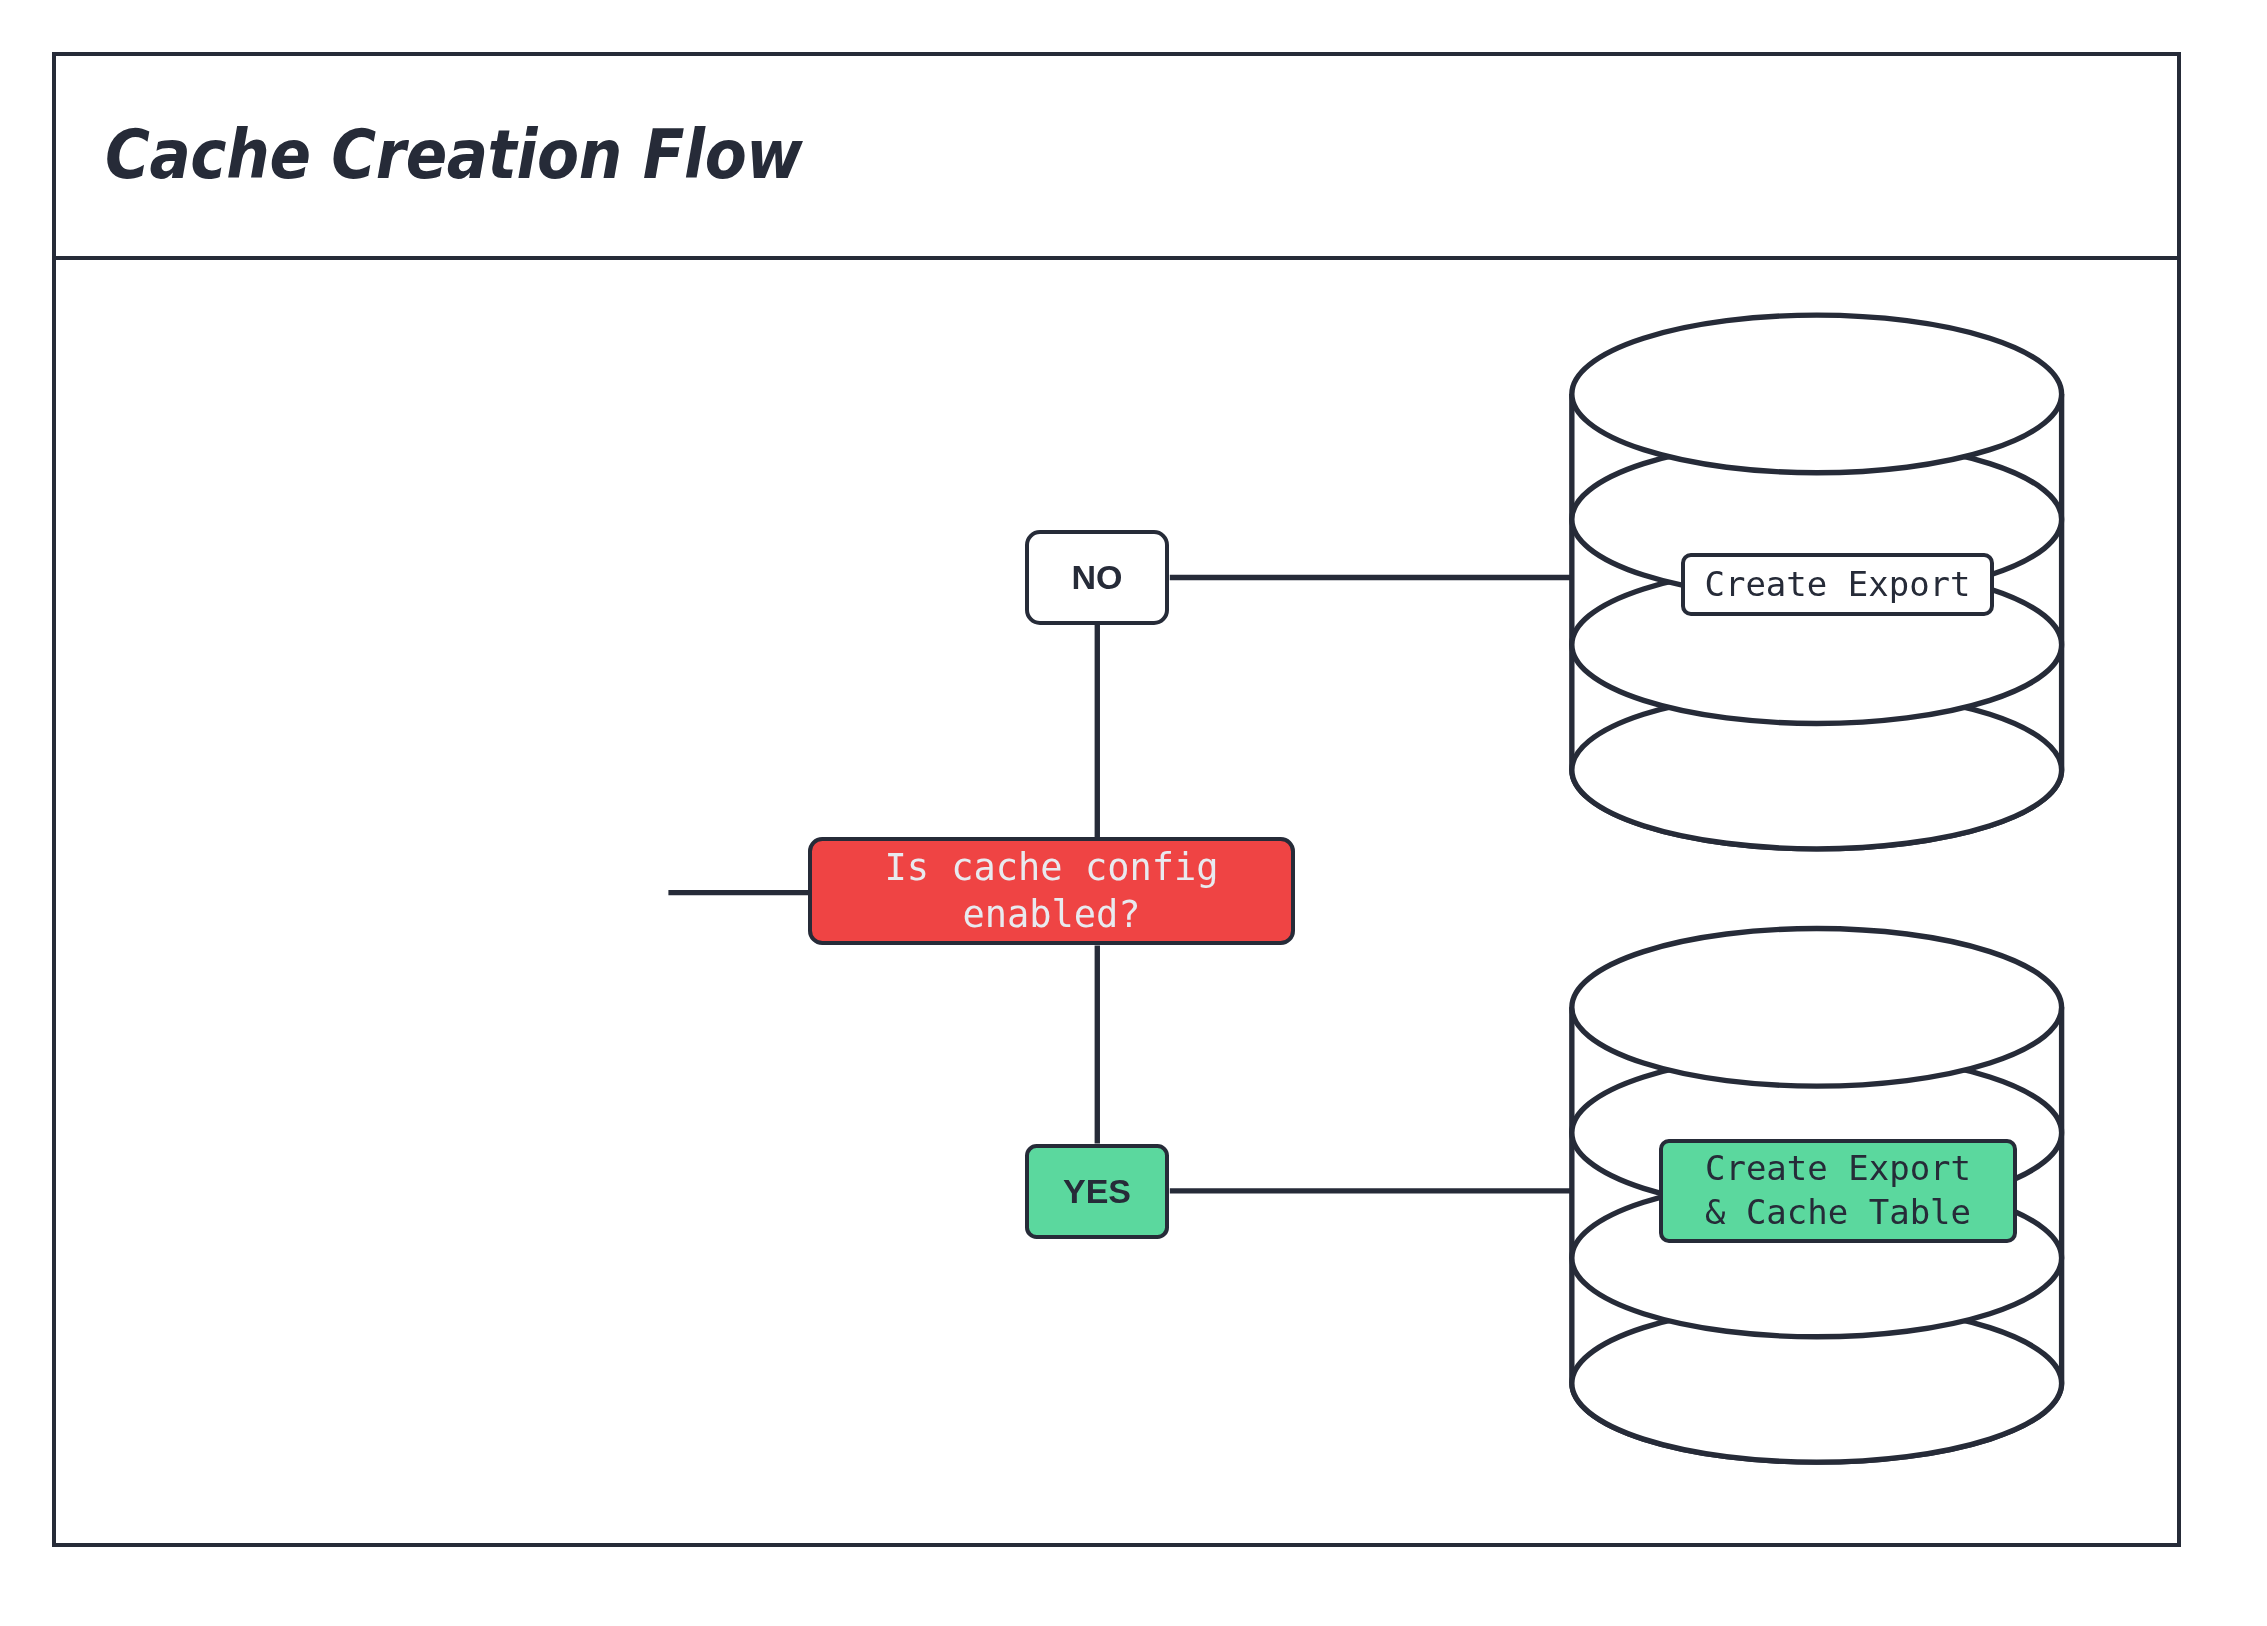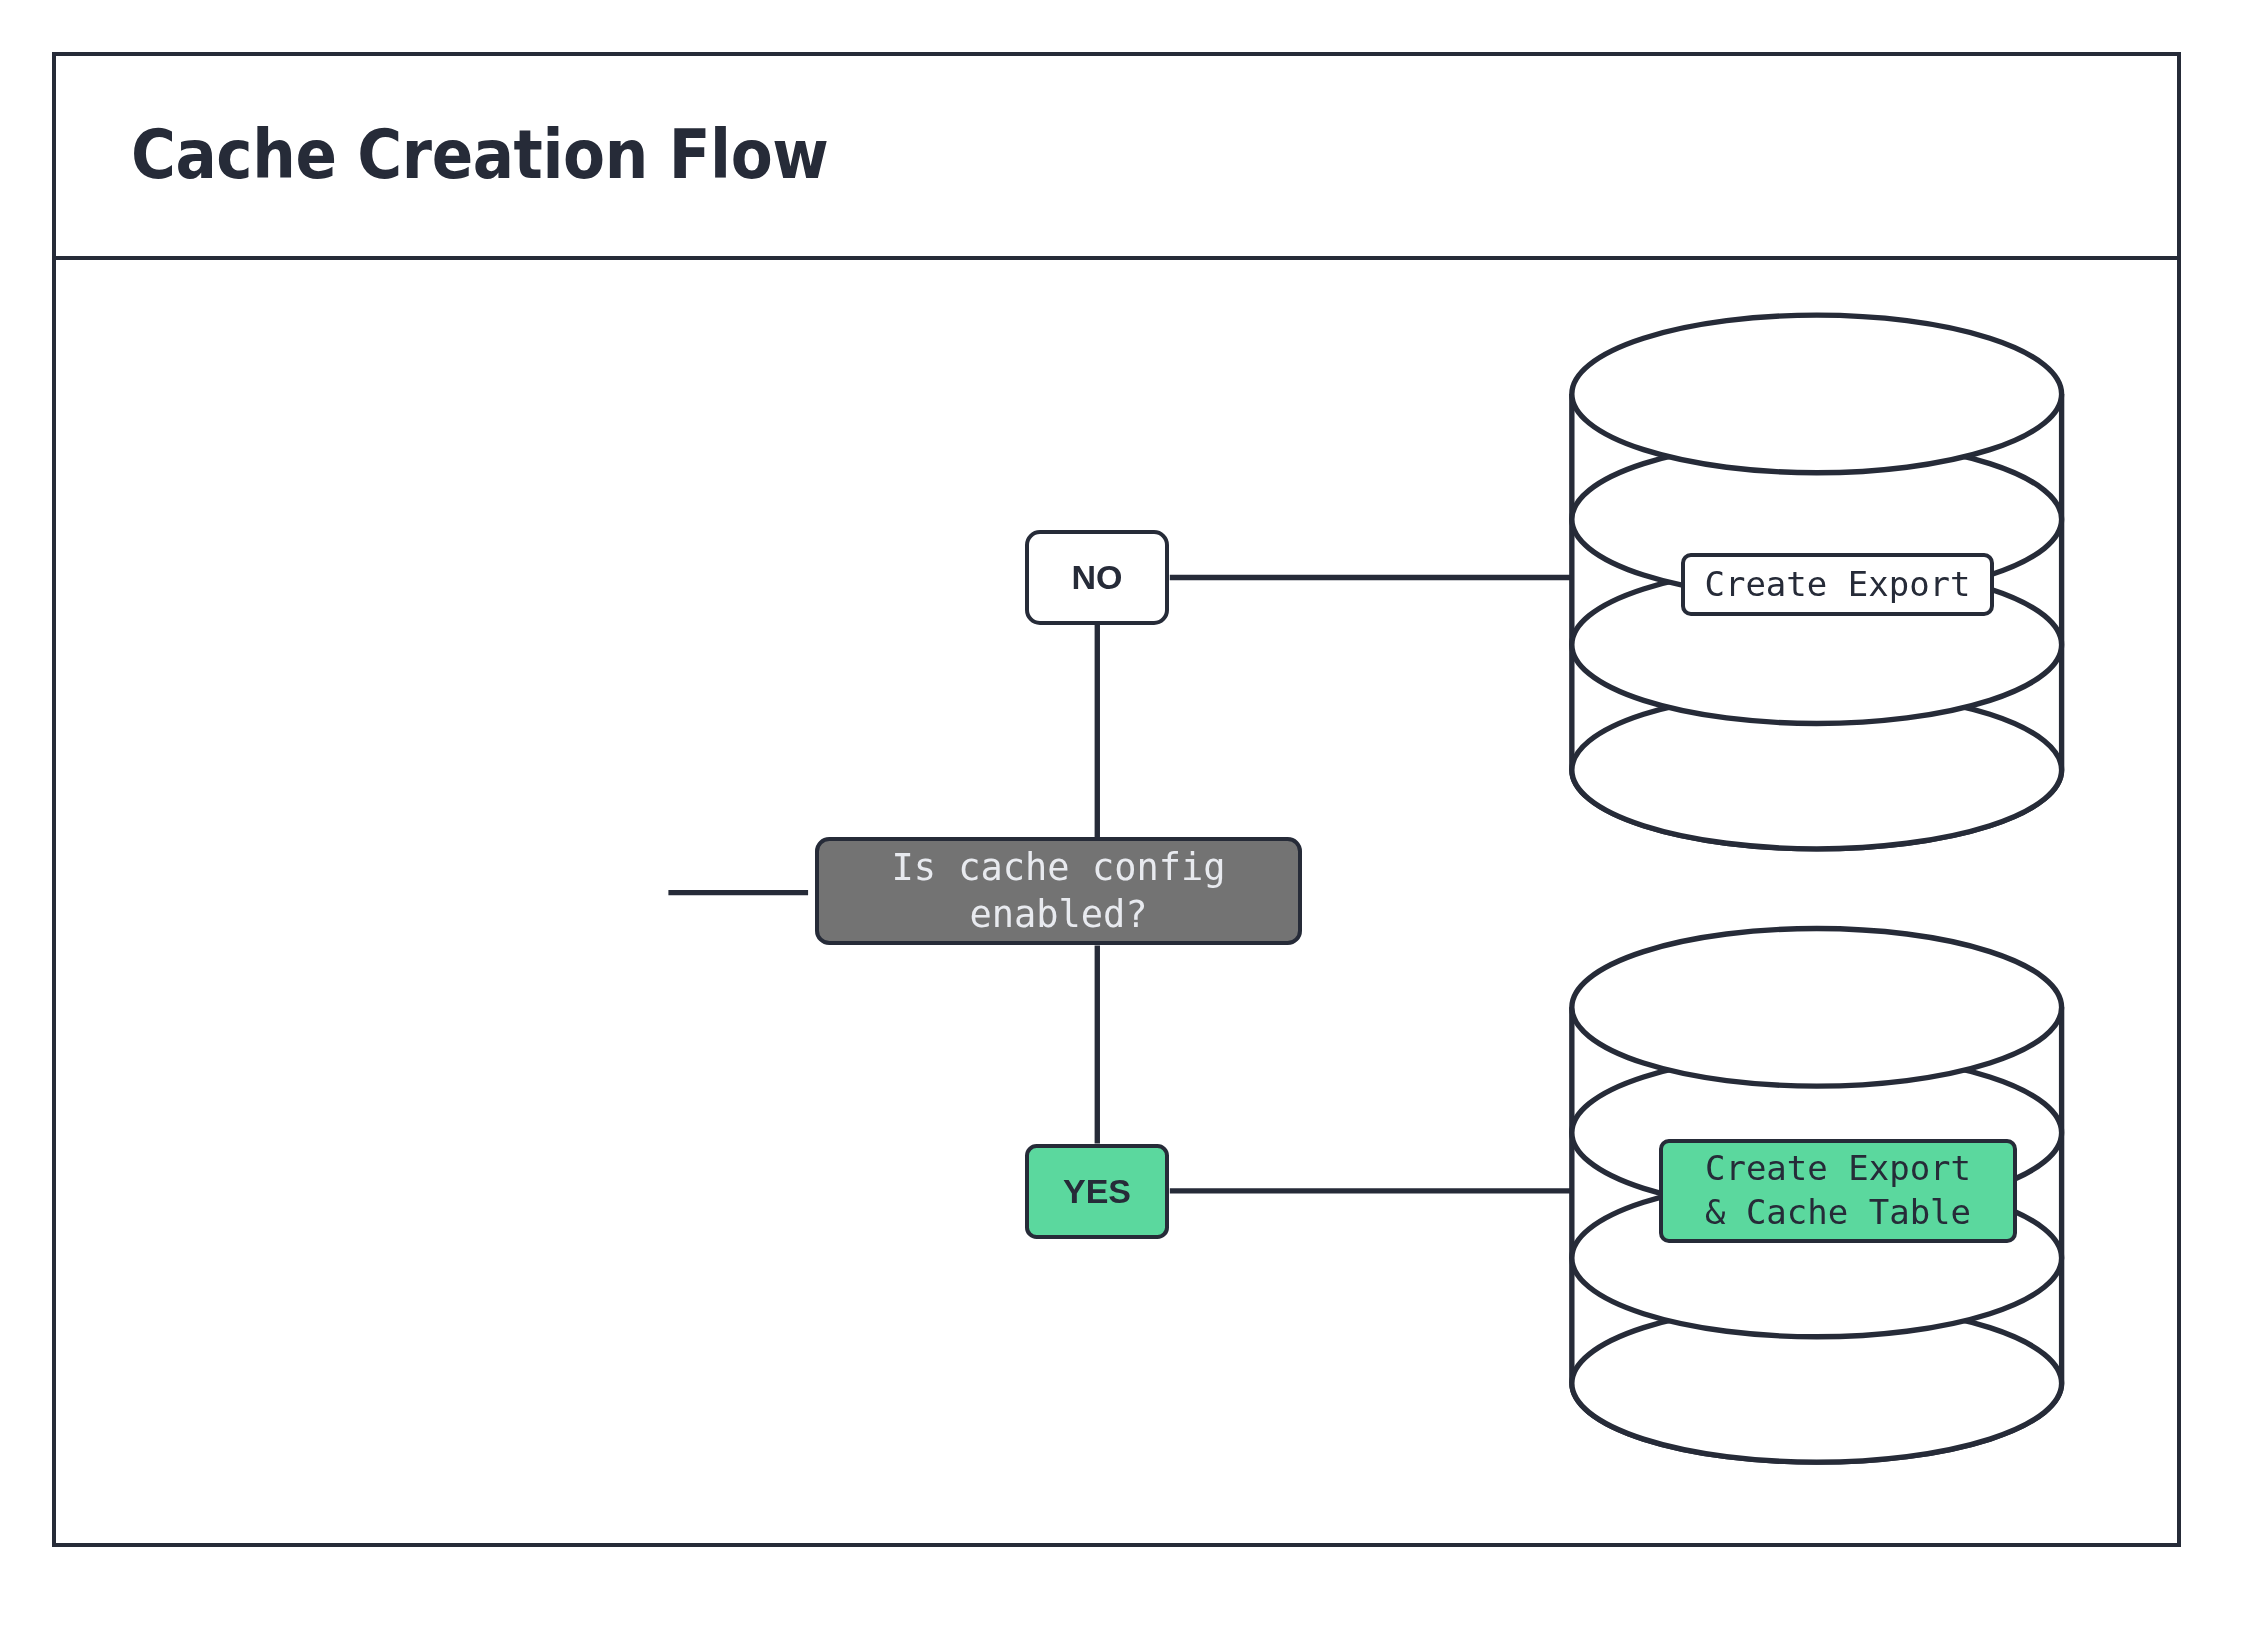--- a/index.html
+++ b/index.html
@@ -37,27 +37,28 @@
     left: 52px;
     top: 52px;
     width: 2129px;
     height: 208px;
     box-sizing: border-box;
     border-bottom: 4.5px solid #262B38;
     display: flex;
     align-items: center;
   }
   .title-text {
-    margin-left: 79px;
+    margin-left: 53px;
     font-family: "DejaVu Sans Condensed", "Liberation Sans Narrow", "Liberation Sans", sans-serif;
     font-weight: 700;
     font-size: 68px;
     letter-spacing: -0.4px;
     color: #262B38;
     white-space: nowrap;
+    font-style: italic;
   }
 
   
   #art {
     position: absolute;
     left: 0;
     top: 0;
     width: 2268px;
     height: 1626px;
     pointer-events: none;
@@ -73,21 +74,21 @@
     text-align: center;
     border: 4.5px solid #262B38;
     border-radius: 12.5px;
     background: #ffffff;
     color: #262B38;
     font-family: "DejaVu Sans Mono", "Liberation Mono", monospace;
     white-space: pre-line;
     line-height: 1.28;
   }
   .node.green { background: #5BD89E; }
-  .node.dark  { background: #737373; color: #E8EAEF; border-color: #262B38; margin-left: 7px; }
+  .node.dark  { background: #ef4444; color: #E8EAEF; border-color: #262B38; }
 
   .node-run {
     left: 279px; top: 837px;
     width: 389px; height: 112px;
     font-size: 37px;
   }
   .node-decision {
     left: 808px; top: 837px;
     width: 487px; height: 108px;
     font-size: 37px;

